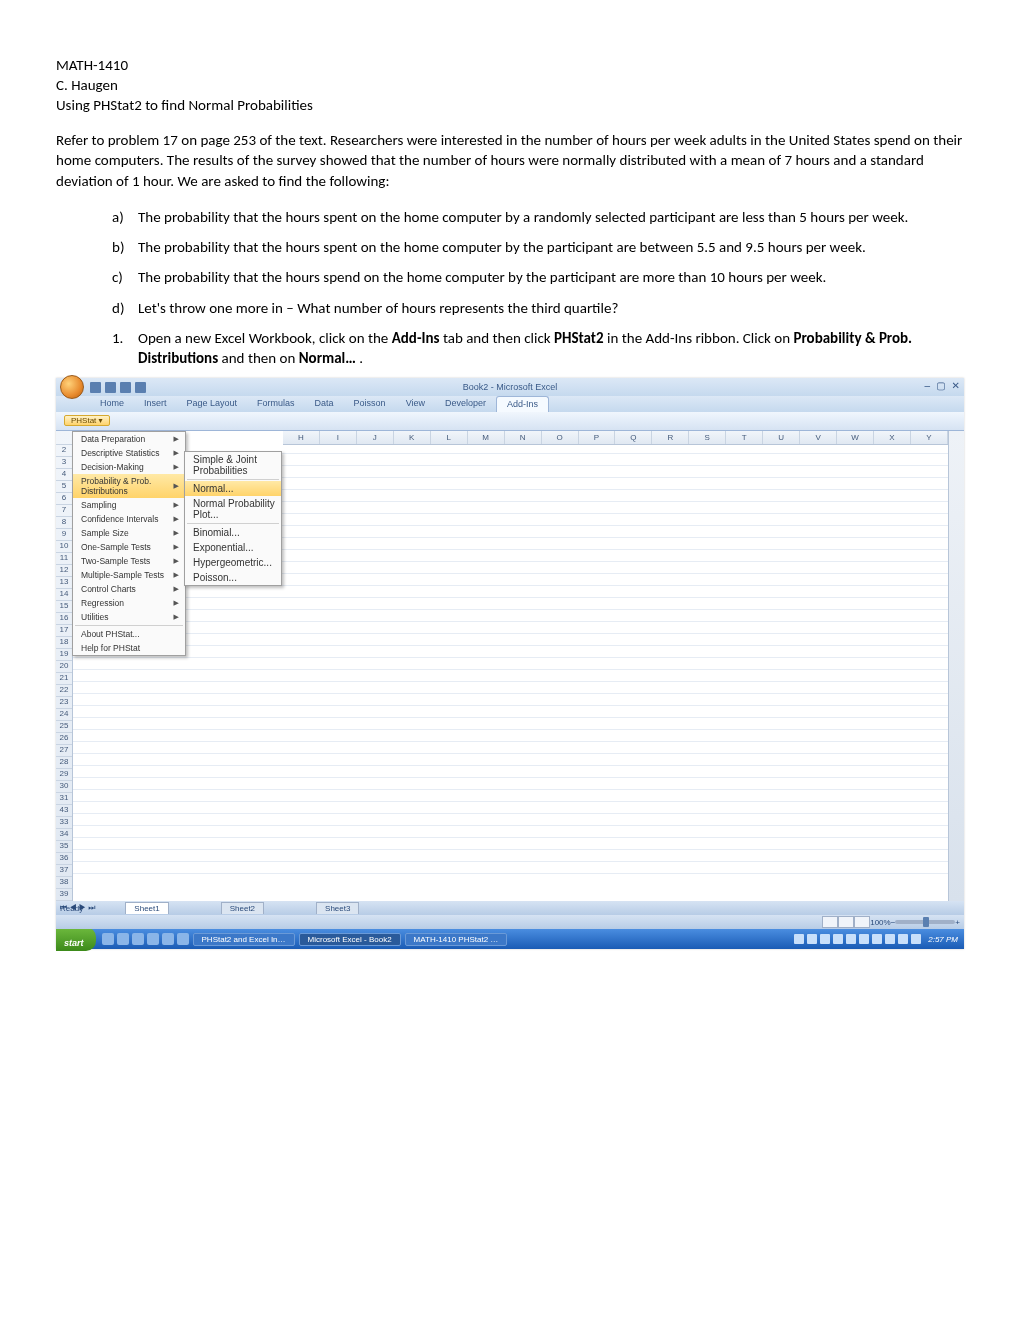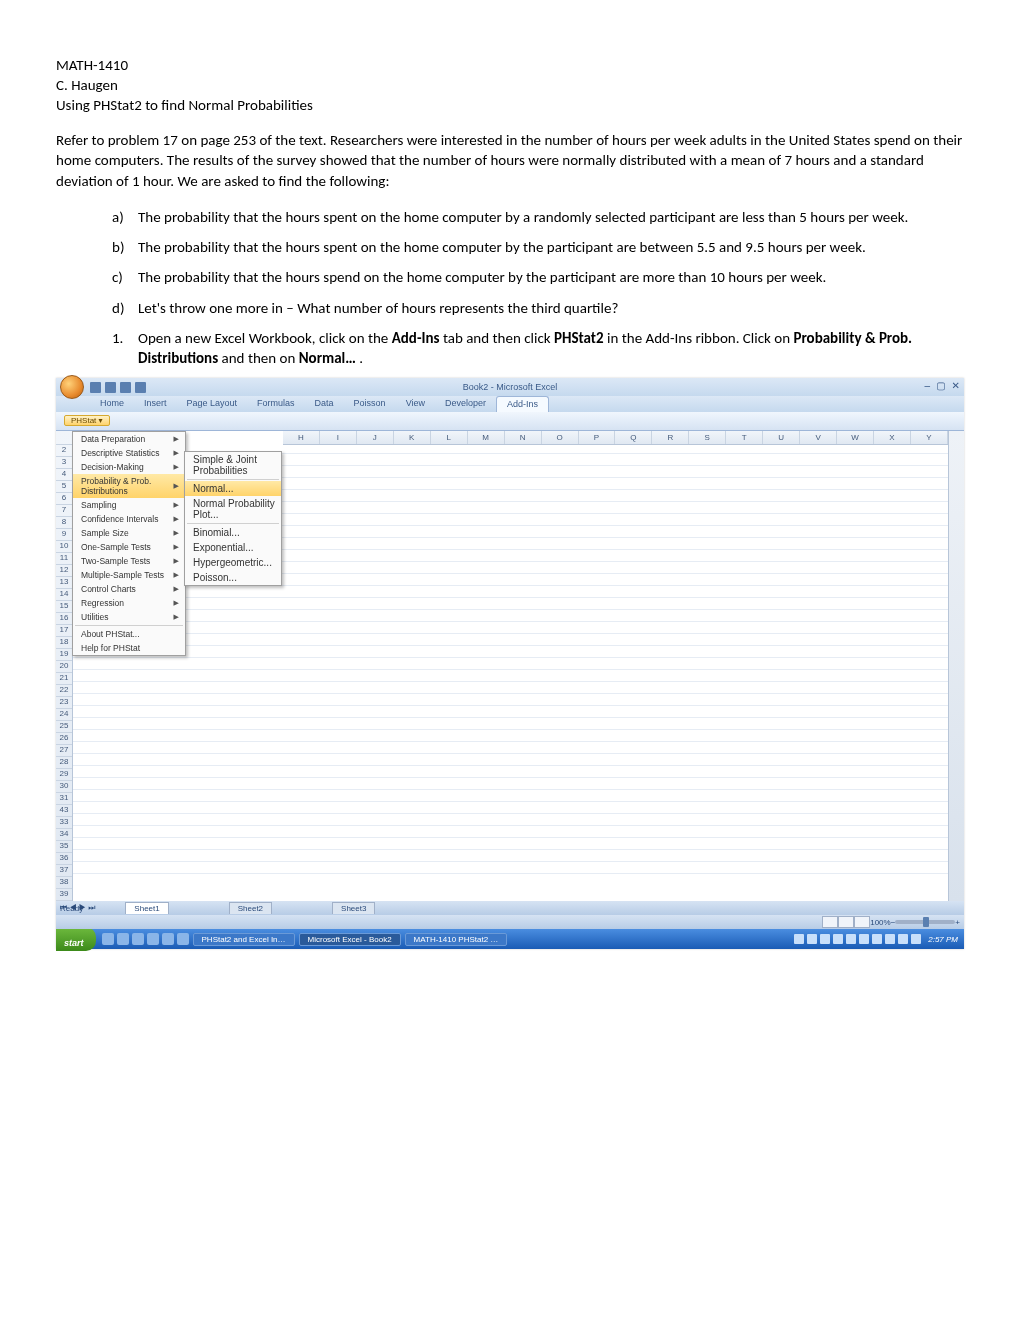--- a/index.html
+++ b/index.html
@@ -223,21 +223,21 @@
     background: linear-gradient(#d6e3f3, #b7cce6);
     display: flex;
     align-items: center;
     font-size: 8px;
     color: #2a4a7a;
     position: relative;
   }
   .sheet-tabs {
     display: flex;
     margin-left: 30px;
-    gap: 12px;
+    gap: 4px;
   }
   .sheet-tab {
     padding: 1px 8px;
     background: #fff;
     border: 1px solid #a0b0c8;
     border-bottom: none;
     font-size: 8px;
   }
   .sheet-tab.inactive {
     background: #dbe5f1;

